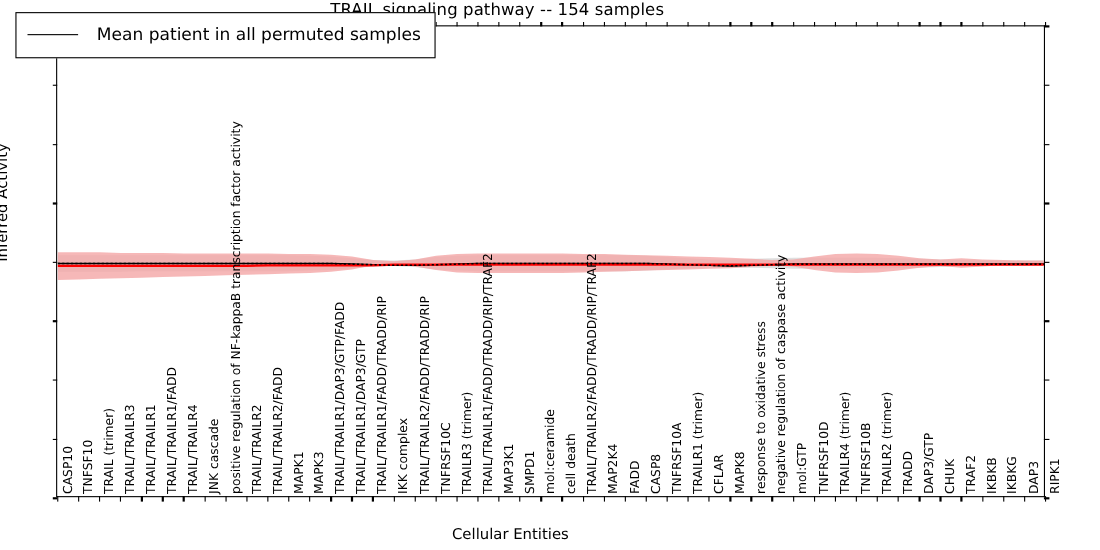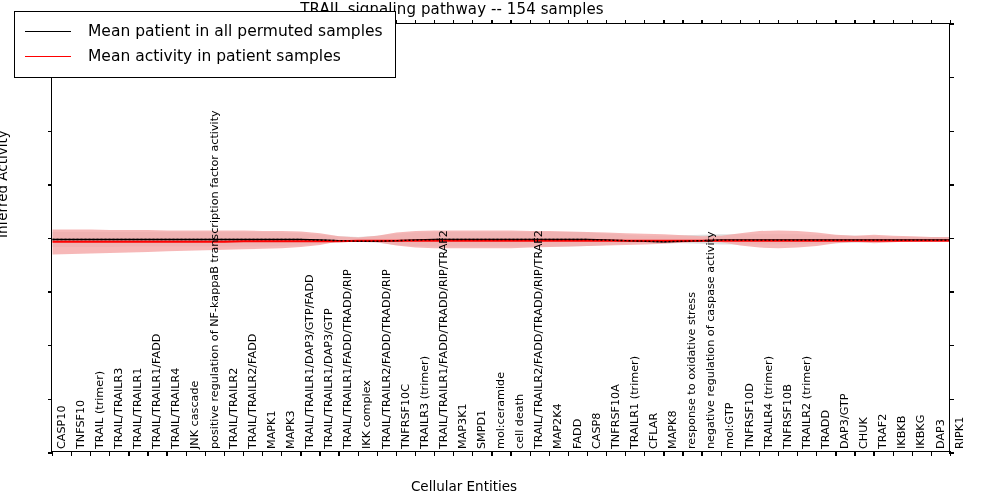--- a/index.html
+++ b/index.html
@@ -228,19 +228,15 @@
       <div class="xlab" style="left: 915.487px; top: 449px;">IKBKG</div>
       <div class="xlab" style="left: 934.594px; top: 449px;">DAP3</div>
       <div class="xlab" style="left: 953.7px; top: 449px;">RIPK1</div>
     </div>
 
   <div id="legend">
     <div class="lgrow">
       <span class="lgline"></span>
       <span class="lgtxt">Mean patient in all permuted samples</span>
     </div>
-    <div class="lgrow">
-      <span class="lgline red"></span>
-      <span class="lgtxt">Mean activity in patient samples</span>
-    </div>
   </div>
 
 </div>
 
 </body></html>

